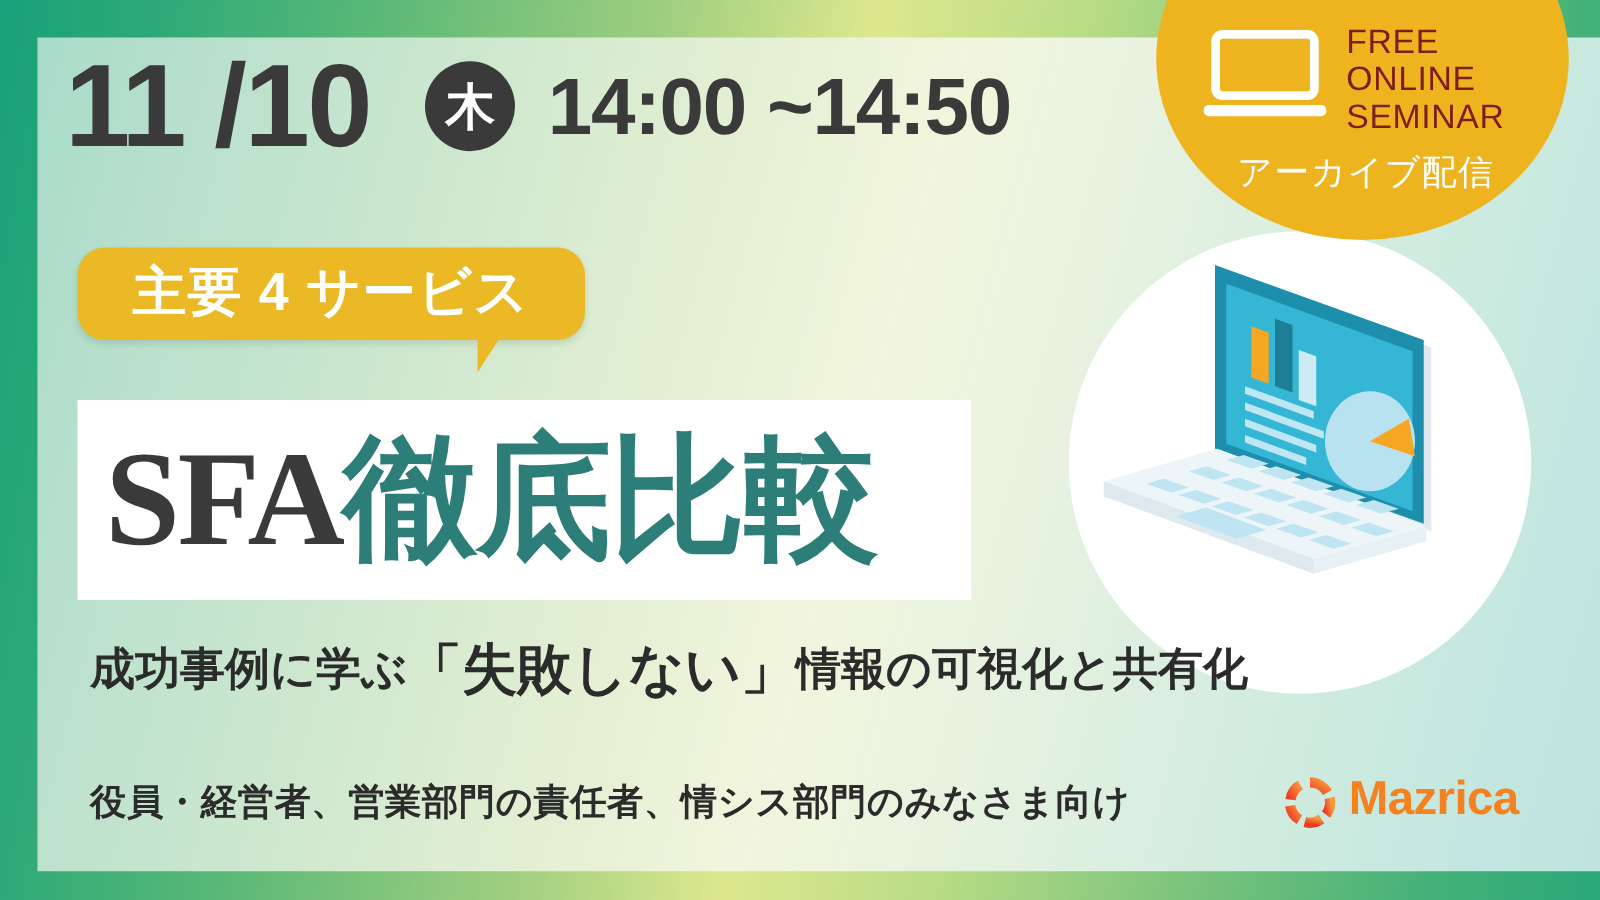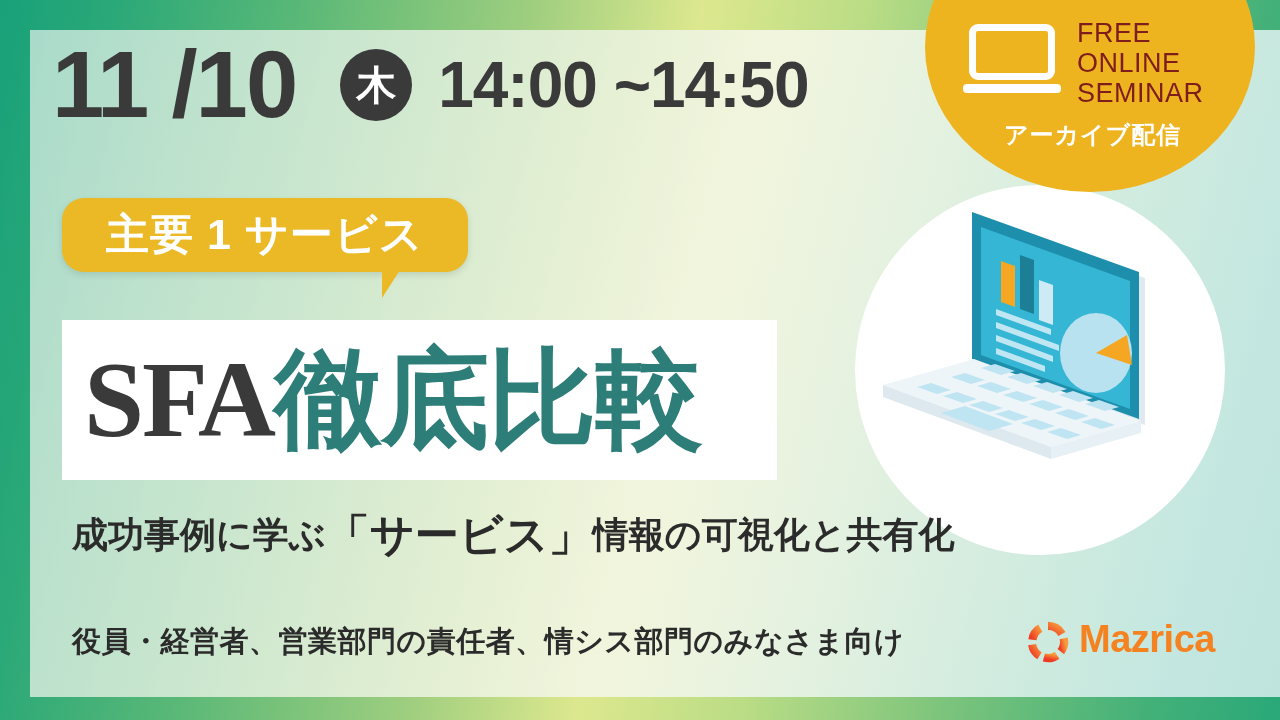--- a/index.html
+++ b/index.html
@@ -48,21 +48,21 @@
 
   .badge-en {
     position:absolute; left:152px; top:116px; width:170px;
     color:#7f1d1d; font-size:27px; line-height:30px;
     font-weight:400; letter-spacing:0.5px;
   }
 
   .badge-jp {
     position:absolute; left:40px; top:217px; width:255px;
     text-align:center; color:#ffffff;
-    font-size:24px; font-weight:700; letter-spacing:1px;
+    font-size:28px; font-weight:400; letter-spacing:1px;
   }
 
   
   .date-row {
     position:absolute; left:52px; top:38px;
     display:flex; align-items:center; z-index:3;
   }
   .date-big {
     color:#3a3a3a; font-size:94px; font-weight:800;
     letter-spacing:-2px; line-height:1;
@@ -156,33 +156,33 @@
   <div class="inner"></div>
 
   <div class="date-row">
     <span class="date-big">11 /10</span>
     <span class="day-circle">木</span>
     <span class="time-text">14:00 ~14:50</span>
   </div>
 
   <div class="bubble-wrap">
     <div class="bubble">
-      <span class="bubble-text">主要 1 サービス</span>
+      <span class="bubble-text">主要 4 サービス</span>
       <span class="bubble-tail"></span>
     </div>
   </div>
 
   <div class="title-band">
     <span class="title-en">SFA</span>
     <span class="title-jp">徹底比較</span>
   </div>
 
   <div class="subtitle">
     <span class="sub-normal">成功事例に学ぶ</span>
-    <span class="sub-strong">「サービス」</span>
+    <span class="sub-strong">「失敗しない」</span>
     <span class="sub-normal">情報の可視化と共有化</span>
   </div>
 
   <div class="audience">役員・経営者、営業部門の責任者、情シス部門のみなさま向け</div>
 
   <div class="art-circle"></div>
   <svg class="laptop-art" viewBox="0 0 370 370">
 
     <path d="M123 33 L290 93 L290 240 L123 180 Z" fill="#dfe9ef"></path>
 

